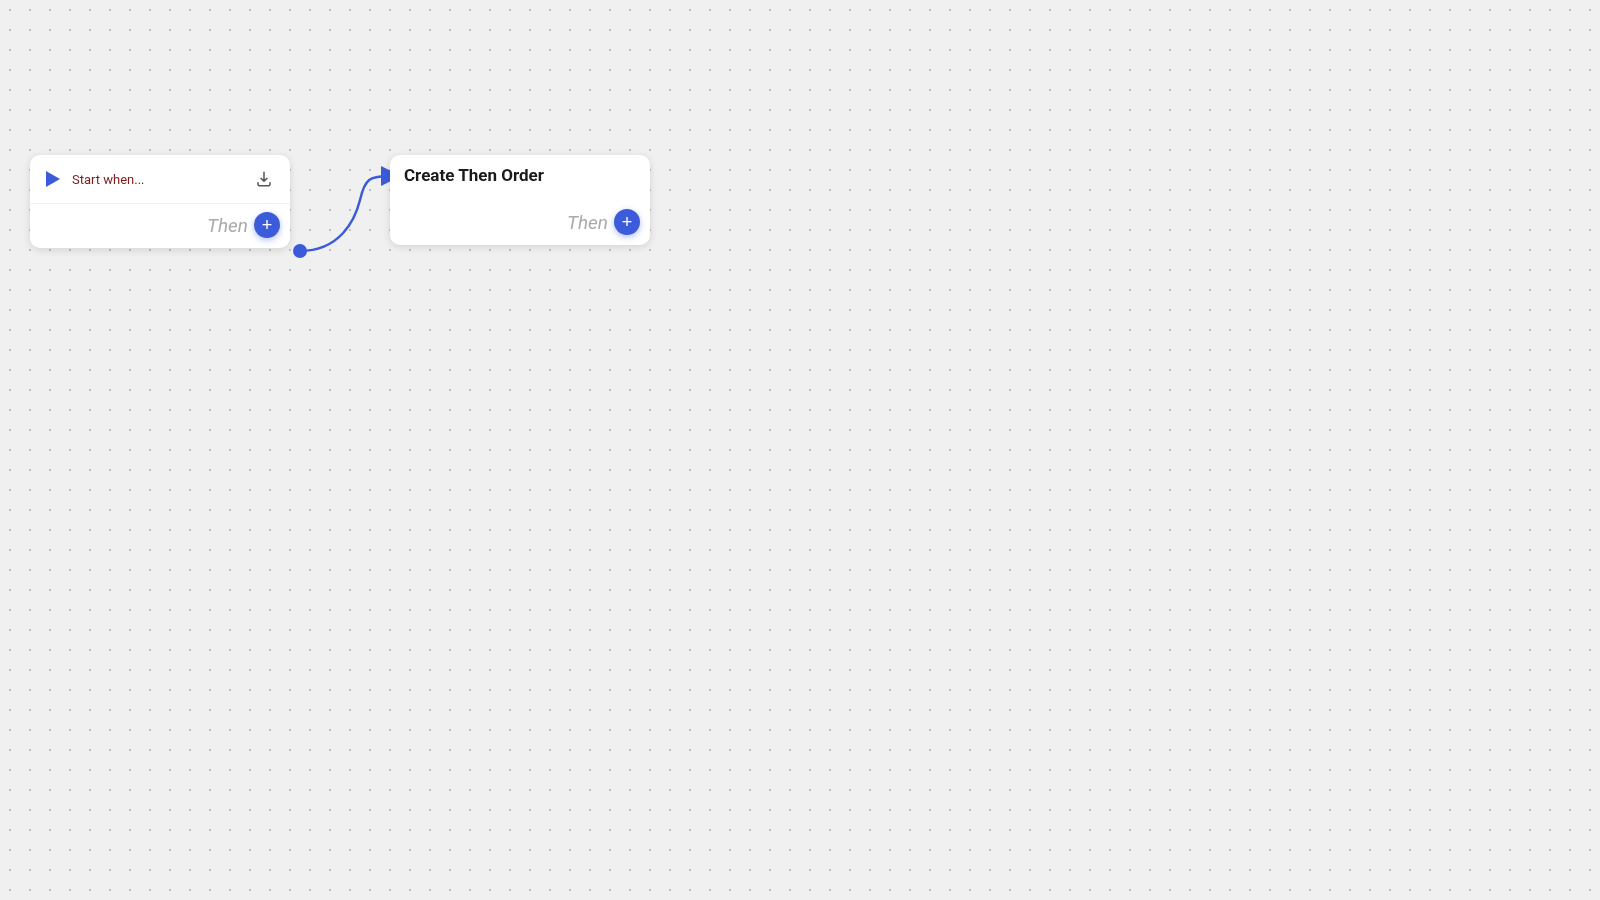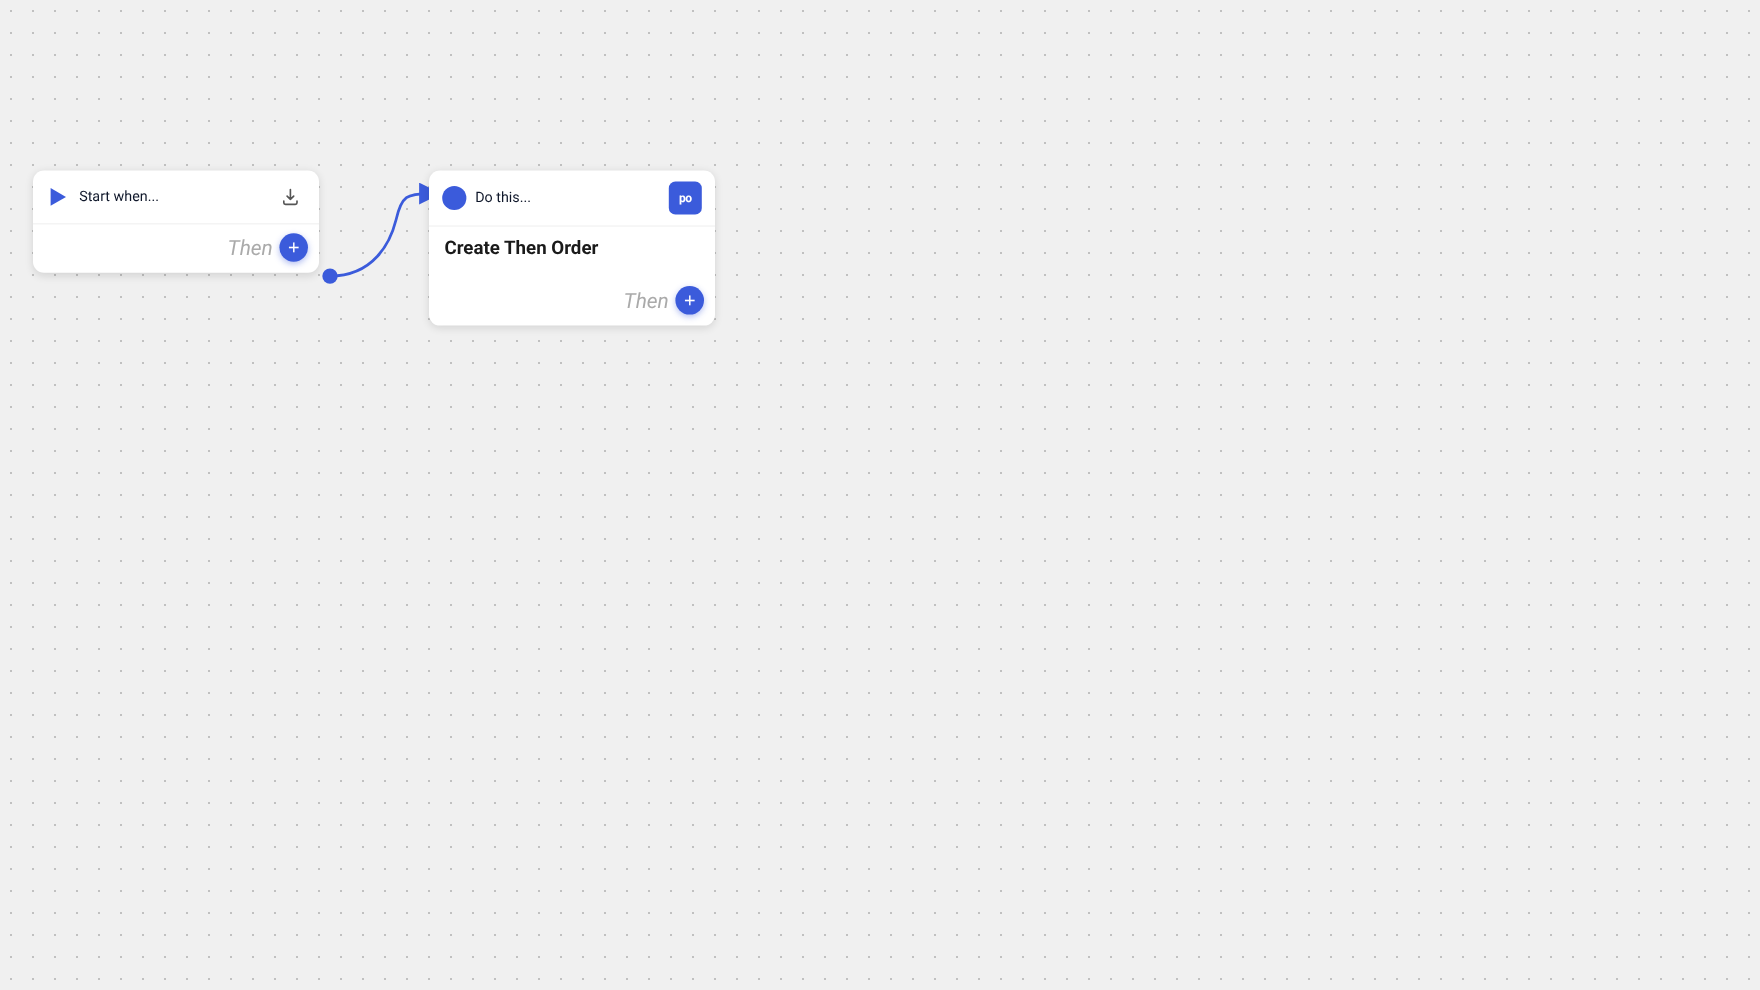--- a/index.html
+++ b/index.html
@@ -52,21 +52,21 @@
       width: 0;
       height: 0;
       border-top: 8px solid transparent;
       border-bottom: 8px solid transparent;
       border-left: 14px solid #3b5bdb;
     }
 
     .card-header-label {
       flex: 1;
       font-size: 13px;
-      color: #0f172a;
+      color: #7f1d1d;
       font-weight: 400;
     }
 
     .card-header-action {
       width: 28px;
       height: 28px;
       display: flex;
       align-items: center;
       justify-content: center;
       cursor: pointer;
@@ -195,25 +195,20 @@
         </svg>
       </div>
     </div>
     <div class="card-footer">
       <span class="then-label">Then</span>
       <button class="add-btn">+</button>
     </div>
   </div>
 
   <div class="workflow-card card-action">
-    <div class="card-header">
-      <div class="blue-circle"></div>
-      <span class="card-header-label">Do this...</span>
-      <div class="avatar-badge">po</div>
-    </div>
     <div class="card-body">
       <div class="card-title">Create Then Order</div>
     </div>
     <div class="card-footer">
       <span class="then-label">Then</span>
       <button class="add-btn">+</button>
     </div>
   </div>
 
 </div>

